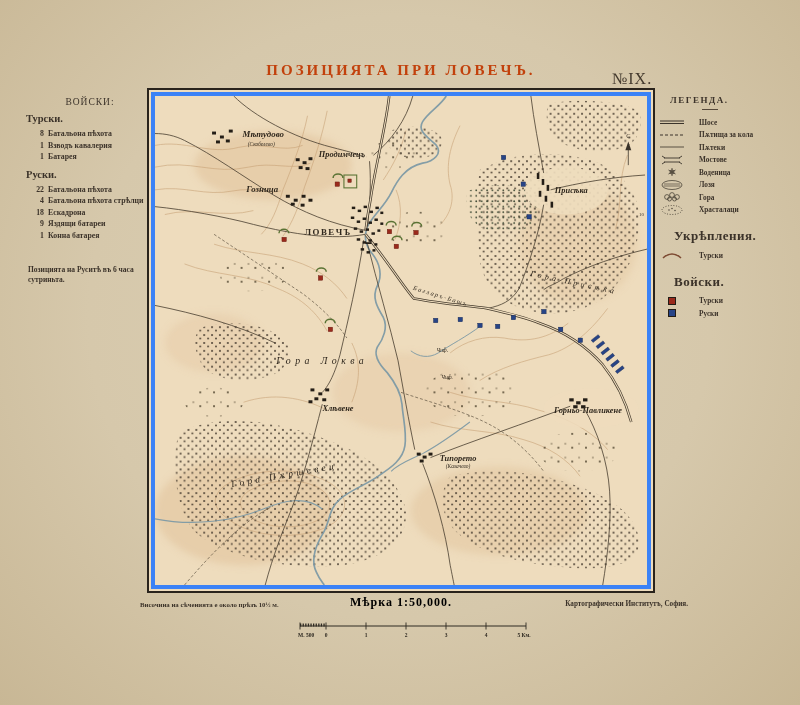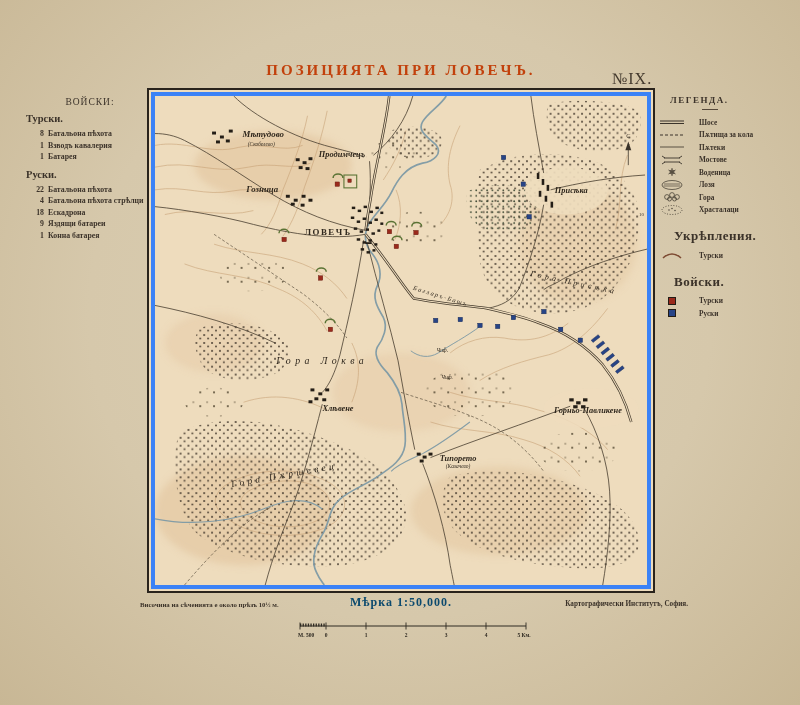--- a/index.html
+++ b/index.html
@@ -32,21 +32,21 @@
   .sq.turkish{background:#9a2a1c;}
   .sq.russian{background:#274487;}
   
   .map-frame{position:absolute;left:147px;top:88px;width:508px;height:505px;
     border:2.5px solid #29231c;background:#eedcbd;box-sizing:border-box;}
   .map-inner{position:absolute;top:2px;left:2px;right:2px;bottom:2px;border:4px solid #3b82f6;}
   svg.mapsvg{position:absolute;top:0;left:0;width:100%;height:100%;}
   
   .foot-note{position:absolute;left:140px;top:601px;font-size:6.8px;font-weight:bold;}
   .foot-scale{position:absolute;left:147px;top:595px;width:508px;text-align:center;
-    font-size:12px;font-weight:bold;letter-spacing:1px;color:#0c4a6e;}
+    font-size:12px;font-weight:bold;letter-spacing:1px;color:#000000;}
   .foot-pub{position:absolute;right:112px;top:600px;font-size:7.2px;font-weight:bold;}
   .scalebar{position:absolute;left:296px;top:620px;}
   text{font-family:"Liberation Serif",serif;}
 </style>
 </head>
 <body>
 
 <div class="map-title">ПОЗИЦИЯТА ПРИ ЛОВЕЧЪ.</div>
 <div class="sheet-no">№IX.</div>
 
@@ -79,20 +79,21 @@
       <span>Ескадрона</span>
     </div>
   <div class="lp-row">
       <span class="lp-num">9</span>
       <span>Яздящи батареи</span>
     </div>
   <div class="lp-row">
       <span class="lp-num">1</span>
       <span>Конна батарея</span>
     </div>
+  <div class="lp-note">Позицията на Руситѣ въ 6 часа сутриньта.</div>
 </div>
 
 <div class="legend">
   <div class="lg-head">ЛЕГЕНДА.</div>
   <div class="lg-div"></div>
 
   <div class="lg-row">
     <span class="lg-icon">
       <svg width="26" height="10">
           <line x1="1" y1="4" x2="25" y2="4" stroke="#3a332a" stroke-width="1"></line>

